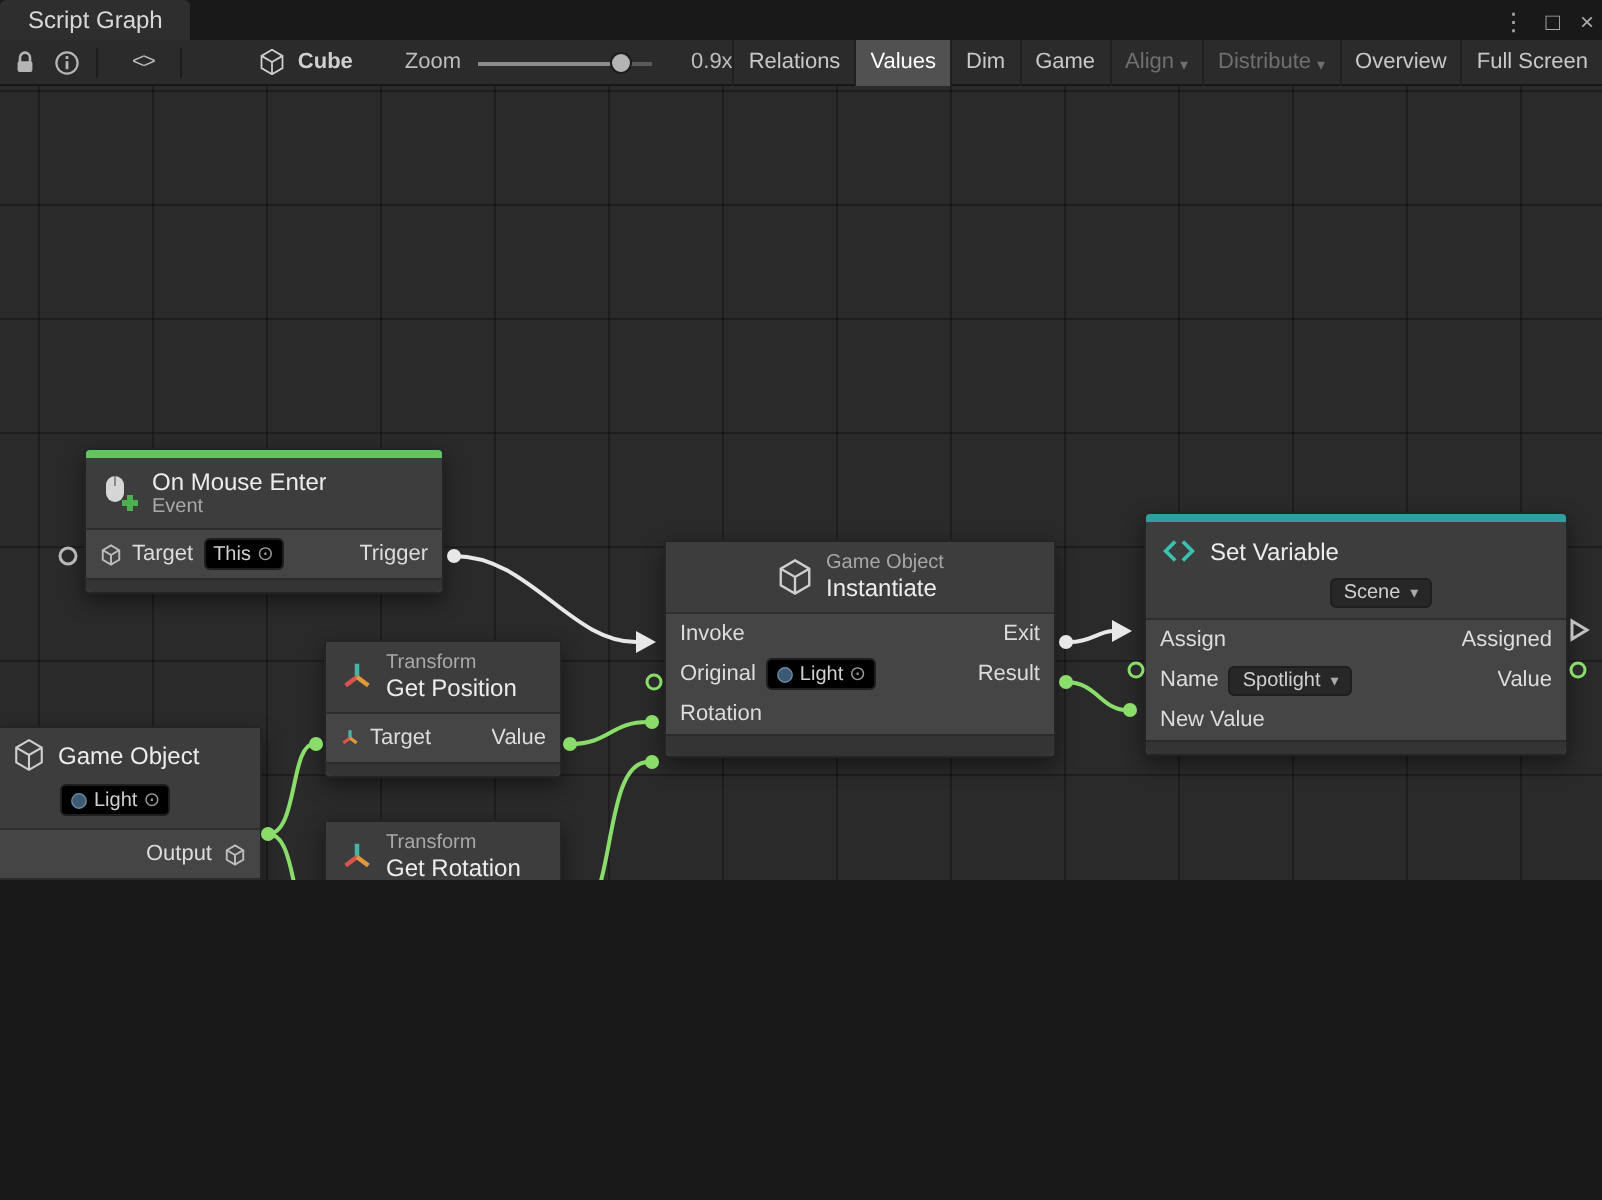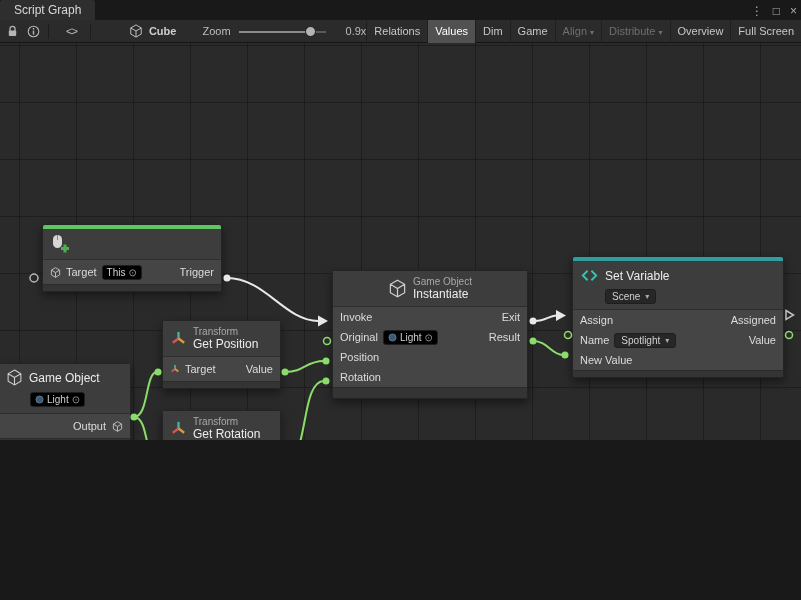--- a/index.html
+++ b/index.html
@@ -83,21 +83,21 @@
 
   #n-ome { left:42px; top:181px; width:180px; }
   #n-go  { left:-2px; top:320px; width:133px; }
   #n-gp  { left:162px; top:277px; width:119px; }
   #n-gr  { left:162px; top:367px; width:119px; }
   #n-inst{ left:332px; top:227px; width:196px; }
   #n-sv  { left:572px; top:213px; width:212px; }
 
   .clip-orig { max-width:46px; }
   .clip-title { max-width:86px; }
-  .sv-subrow { padding:2px 7px 5px 32px; background:#3d3d3d; }
+  .sv-subrow { padding:2px 7px 5px 32px; background:#3d3d3d;text-align:center; }
 </style>
 </head>
 <body>
 
 <div class="window">
 
   <div class="tabbar">
     <div class="tab">
       <span>Script Graph</span>
     </div>
@@ -181,20 +181,24 @@
       <div class="accent green"></div>
       <div class="nhead">
         <span class="nicon">
           <svg width="20" height="20" viewBox="0 0 20 20">
               <rect x="3" y="1" width="9" height="13" rx="4.5" fill="#d6d6d6"></rect>
               <line x1="7.5" y1="1" x2="7.5" y2="6" stroke="#8a8a8a" stroke-width="1"></line>
               <rect x="11" y="13" width="8" height="3" fill="#4caf50"></rect>
               <rect x="13.5" y="10.5" width="3" height="8" fill="#4caf50"></rect>
             </svg>
         </span>
+        <div class="ntitles">
+          <div class="ntitle">On Mouse Enter</div>
+          <div class="nsub">Event</div>
+        </div>
       </div>
       <div class="nbody">
         <div class="prow prow-lg">
           <div class="pleft">
             <span class="mini">
               <svg width="11" height="11" viewBox="0 0 16 16">
                   <path d="M8 1 L14 4.5 V11.5 L8 15 L2 11.5 V4.5 Z M2 4.5 L8 8 L14 4.5 M8 8 V15" fill="none" stroke="#bdbdbd" stroke-width="1.4"></path>
                 </svg>
             </span>
             <span class="plabel">Target</span>
@@ -339,25 +343,20 @@
                 <svg width="9" height="9" viewBox="0 0 10 10">
                     <circle cx="5" cy="5" r="4" fill="#3d5a74" stroke="#6d8aa4" stroke-width="0.8"></circle>
                   </svg>
               </span>
               <span>Light</span>
               <span class="tgt">⊙</span>
             </span>
           </div>
           <div class="pright">
             <span class="plabel">Result</span>
-          </div>
-        </div>
-        <div class="prow">
-          <div class="pleft">
-            <span class="plabel">Position</span>
           </div>
         </div>
         <div class="prow">
           <div class="pleft">
             <span class="plabel">Rotation</span>
           </div>
         </div>
       </div>
       <div class="nfoot tall"></div>
     </div>

